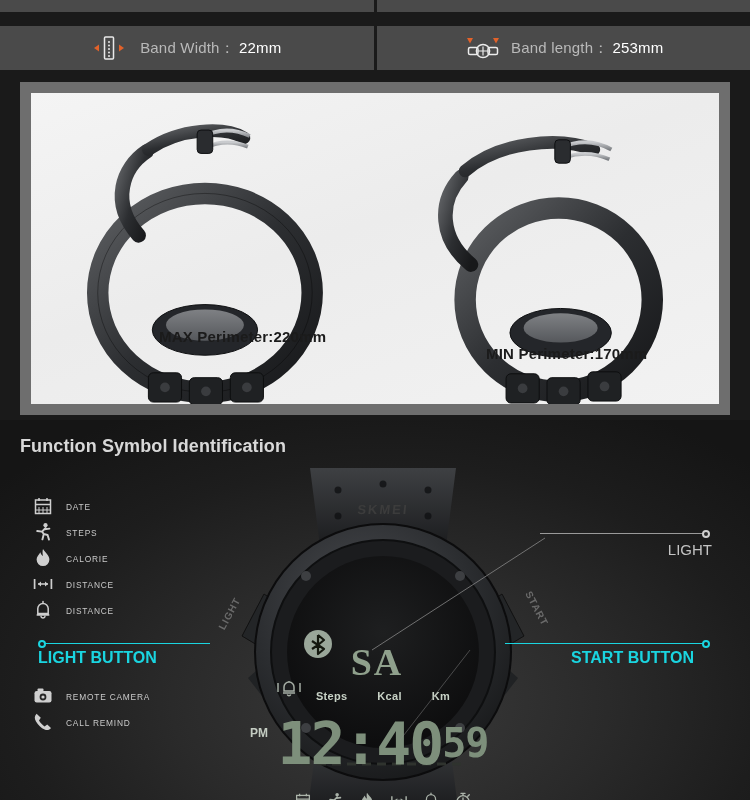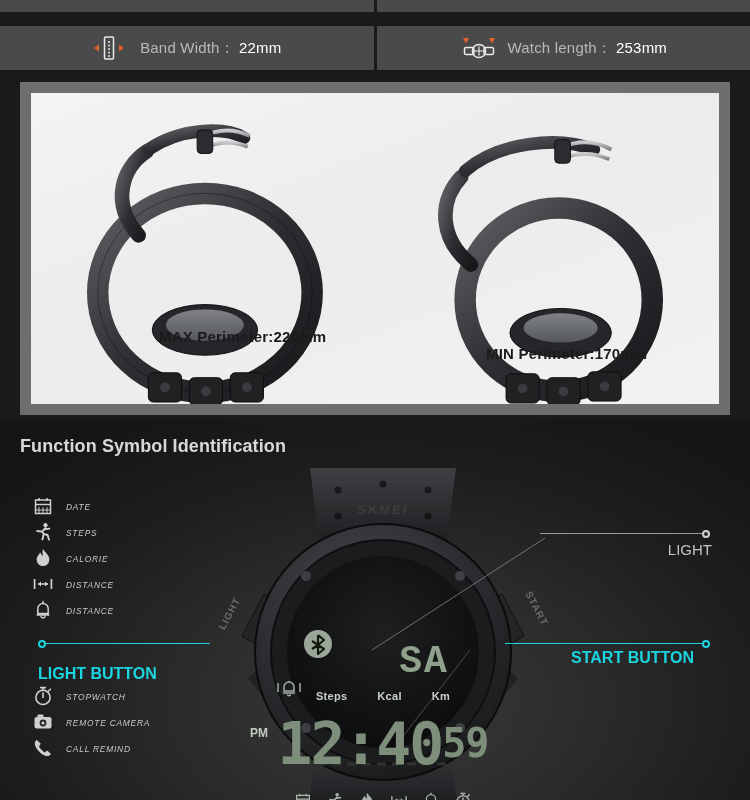--- a/index.html
+++ b/index.html
@@ -52,21 +52,21 @@
     position:absolute; left:0; top:420px; width:750px; height:380px;
     background:
       radial-gradient(ellipse 520px 330px at 52% 74%, #3a3a3a 0%, #2a2a2a 42%, #1d1d1d 72%, #151515 100%);
     overflow:hidden;
   }
   .sect-title {
     position:absolute; left:20px; top:16px;
     font-size:18px; font-weight:bold; color:#d8d8d8; letter-spacing:.1px;
   }
 
-  .feat-list { position:absolute; left:33px;font-style:italic; }
+  .feat-list { position:absolute; left:33px; }
   .feat-list.upper { top:73px; }
   .feat-list.lower { top:263px; }
   .feat-item { display:flex; align-items:center; height:26px; gap:13px; }
   .feat-ico { width:20px; height:20px; flex:0 0 20px; position:relative; }
   .feat-label {
     font-size:9.5px; color:#c9c9c9; letter-spacing:.9px;
     font-family:"Liberation Sans Narrow","Liberation Sans", sans-serif;
     transform:scaleX(.88); transform-origin:left center; white-space:nowrap;
   }
 
@@ -75,38 +75,38 @@
   .callout .cline { position:absolute; height:1px; top:0; }
   .callout .cdot {
     position:absolute; top:-3px; width:8px; height:8px; border-radius:50%;
     border:2px solid currentColor; background:#1c1c1c; box-sizing:border-box;
   }
   .callout .ctext { position:absolute; top:6px; font-size:16px; font-weight:bold; white-space:nowrap; }
 
   .callout.light { left:38px; top:223px; color:#1ad5e0; width:175px; }
   .callout.light .cline { left:4px; width:168px; background:#1ad5e0; }
   .callout.light .cdot  { left:0; }
-  .callout.light .ctext { left:0; color:#1ad5e0;margin-top:16px; }
+  .callout.light .ctext { left:0; color:#1ad5e0; }
 
   .callout.start { left:505px; top:223px; color:#1ad5e0; width:205px; }
   .callout.start .cline { left:0; width:198px; background:#1ad5e0; }
   .callout.start .cdot  { right:0; }
   .callout.start .ctext { right:16px; color:#1ad5e0; }
 
   .callout.week { left:540px; top:113px; color:#b5b5b5; width:170px; }
   .callout.week .cline { left:0; width:164px; background:#9a9a9a; }
   .callout.week .cdot  { right:0; border-color:#cfcfcf; background:#2a2a2a; }
   .callout.week .ctext { right:-2px; top:8px; color:#c3c3c3; font-weight:normal; font-size:15px; }
 
   
   .watch-wrap { position:absolute; left:218px; top:48px; width:330px; height:340px; }
 
   .lcd-week { position:absolute; left:calc(50% - 6px); top:172px; transform:translateX(-50%);
-    font-family:Liberation Mono, monospace; font-size:38px; font-weight:bold;
-    color:#8fa08c; letter-spacing:2px;margin-left:47px; }
+    font-family:Liberation Serif, serif; font-size:38px; font-weight:bold;
+    color:#8fa08c; letter-spacing:2px; }
   .lcd-unitrow { position:absolute; top:222px; left:50%; transform:translateX(-50%);
     display:flex; gap:30px; align-items:center; }
   .lcd-unit { font-size:11px; color:#c8d2c6; font-weight:bold; letter-spacing:.3px; }
   .lcd-time { position:absolute; top:250px; left:50%; transform:translateX(-50%);
     display:flex; align-items:flex-start;justify-content:center; }
   .lcd-hm { font-family:"DejaVu Sans Mono", monospace; font-size:58px; font-weight:bold;
     color:#7d8f7b; line-height:.92; letter-spacing:-2px; }
   .lcd-sec { font-family:"DejaVu Sans Mono", monospace; font-size:40px; font-weight:bold;
     color:#7d8f7b; line-height:1.25; letter-spacing:-1px; }
   .lcd-pm { position:absolute; left:32px; top:258px; font-size:12px; font-weight:bold; color:#c4ccc2; }
@@ -159,21 +159,21 @@
         <span class="spec-icon">
           <svg viewBox="0 0 40 30" width="40" height="30">
             <path d="M4 5 l6 0 -3 5.5 z" fill="#e2622a"></path>
             <path d="M36 5 l-6 0 3 5.5 z" fill="#e2622a"></path>
             <circle cx="20" cy="18" r="6.6" fill="none" stroke="#ececec" stroke-width="1.5"></circle>
             <rect x="5.5" y="14.4" width="9.5" height="7.2" rx="1.6" fill="none" stroke="#ececec" stroke-width="1.5"></rect>
             <rect x="25" y="14.4" width="9.5" height="7.2" rx="1.6" fill="none" stroke="#ececec" stroke-width="1.5"></rect>
             <path d="M14.5 18 h11 M20 13.5 v9" stroke="#ececec" stroke-width="1.2"></path>
           </svg>
         </span>
-        <span class="spec-text"><span>Watch length：</span><span class="val">253mm</span></span>
+        <span class="spec-text"><span>Band length：</span><span class="val">253mm</span></span>
       </div>
 
     </div>
   </div>
 
   <div class="photo-panel">
     <div class="photo-inner">
 
       <svg class="strap-fig left" viewBox="0 0 348 319" preserveAspectRatio="xMidYMid meet">
         <defs>
@@ -442,30 +442,20 @@
             <path d="M10 3.4 a5.2 5.2 0 0 1 5.2 5.2 v5 h-10.4 v-5 A5.2 5.2 0 0 1 10 3.4 Z
                      M10 3.4 v-1.8 M4.2 15 h11.6 M8 16.6 a2.2 2.2 0 0 0 4 0" fill="none" stroke="#cfcfcf" stroke-width="1.5" stroke-linecap="round"></path>
           </svg>
         </span>
         <span class="feat-label">DISTANCE</span>
       </div>
     </div>
 
     <div class="feat-list lower">
 
-      <div class="feat-item">
-        <span class="feat-ico">
-          <svg viewBox="0 0 20 20" width="100%" height="100%">
-            <circle cx="10" cy="11.4" r="7.1" fill="none" stroke="#cfcfcf" stroke-width="1.6"></circle>
-            <path d="M10 11.4 V7 M7.6 1.6 h4.8 M15.6 5 l1.8 -1.8" stroke="#cfcfcf" stroke-width="1.6" stroke-linecap="round"></path>
-            <path d="M10 1.6 v2.8" stroke="#cfcfcf" stroke-width="1.6"></path>
-          </svg>
-        </span>
-        <span class="feat-label">STOPWATCH</span>
-      </div>
 
       <div class="feat-item">
         <span class="feat-ico">
           <svg viewBox="0 0 20 20" width="100%" height="100%">
             <rect x="1.5" y="5" width="17" height="11.5" rx="2.2" fill="#cfcfcf"></rect>
             <rect x="4.5" y="2.6" width="6" height="3" rx="1" fill="#cfcfcf"></rect>
             <circle cx="10" cy="11" r="3.4" fill="#262626"></circle>
             <circle cx="10" cy="11" r="1.6" fill="#cfcfcf"></circle>
           </svg>
         </span>

